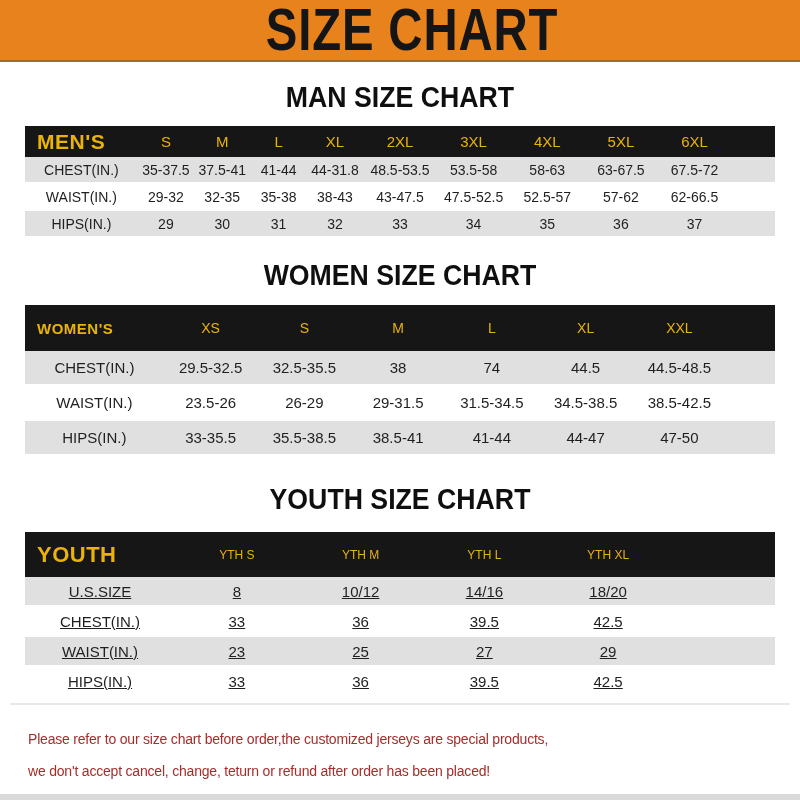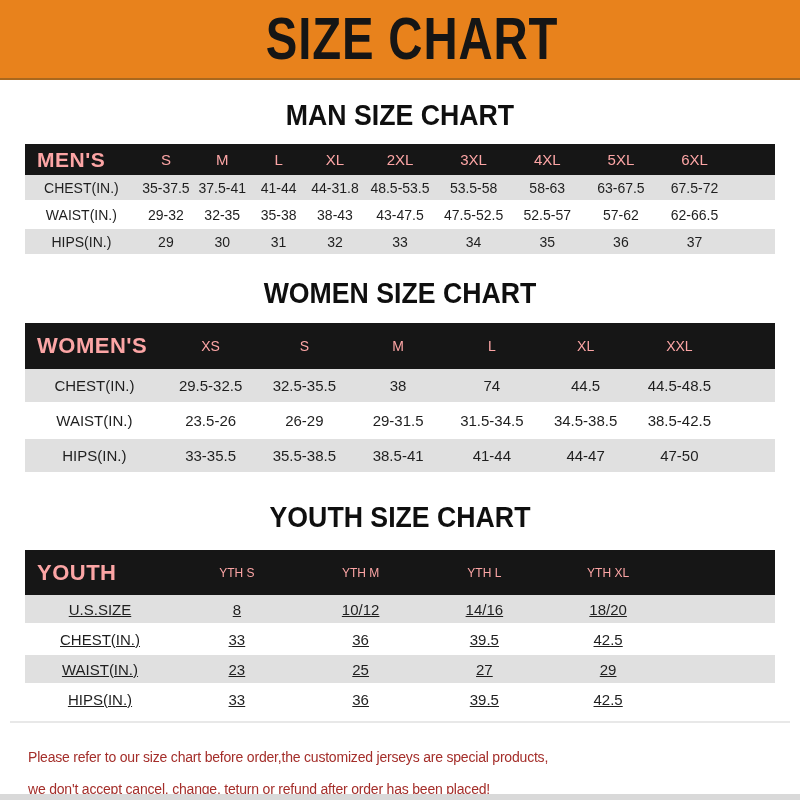--- a/index.html
+++ b/index.html
@@ -11,21 +11,21 @@
     overflow: hidden;
     --banner-bg: #E8821C;
     --bar-bg: #161616;
     --row-shade: #E0E0E0;
     --red: #A42E2A;
   }
   .page { width: 800px; height: 800px; position: relative; background: #fff; }
 
   
   .banner {
-    height: 80px; width: 100%;
+    height: 62px; width: 100%;
     background: var(--banner-bg);
     border-bottom: 2px solid #A9681E;
     display: flex; align-items: center; justify-content: center; padding-left: 24px;
   }
   .banner h1 {
     font-size: 55px; font-weight: bold; color: #151515;
     letter-spacing: 1px; line-height: 1;
     transform: scaleX(0.86) scaleY(1.08);
     white-space: nowrap;
   }
@@ -40,21 +40,21 @@
   .women-section .section-heading { margin: 21px 0 13px; }
   .youth-section .section-heading { margin: 27px 0 16px; }
 
   
   table.size-table {
     width: 750px; margin: 0 auto;
     border-collapse: separate; border-spacing: 0;
     table-layout: fixed;
   }
   table.size-table thead th {
-    background: var(--bar-bg); color: #fca5a5;
+    background: var(--bar-bg); color: #eab308;
     font-weight: normal; text-align: center; vertical-align: middle;
   }
   table.size-table thead th.corner {
     text-align: left; padding-left: 12px;
     font-weight: bold; letter-spacing: 0.5px;
   }
   table.size-table tbody td {
     text-align: center; vertical-align: middle;
     color: #1f1f1f; background: #fff;
     border-bottom: 2px solid #fff;
@@ -63,21 +63,21 @@
   table.size-table tbody td.spacer,
   table.size-table tbody tr:nth-child(odd) td.spacer { }
 
   
   .men-table thead th { height: 31px; font-size: 15px; }
   .men-table thead th.corner { font-size: 21px; }
   .men-table tbody td { height: 27px; font-size: 14px; }
 
   
   .women-table thead th { height: 46px; font-size: 14px; }
-  .women-table thead th.corner { font-size: 22px; }
+  .women-table thead th.corner { font-size: 15px; }
   .women-table tbody td { height: 35px; font-size: 15px; }
 
   
   .youth-table thead th { height: 45px; font-size: 12px; }
   .youth-table thead th.corner { font-size: 22px; letter-spacing: 1px; }
   .youth-table tbody td { height: 30px; font-size: 15px; text-decoration: underline; }
 
   .divider { height: 2px; background: #E8E8E8; margin: 6px 10px 0; }
 
   

